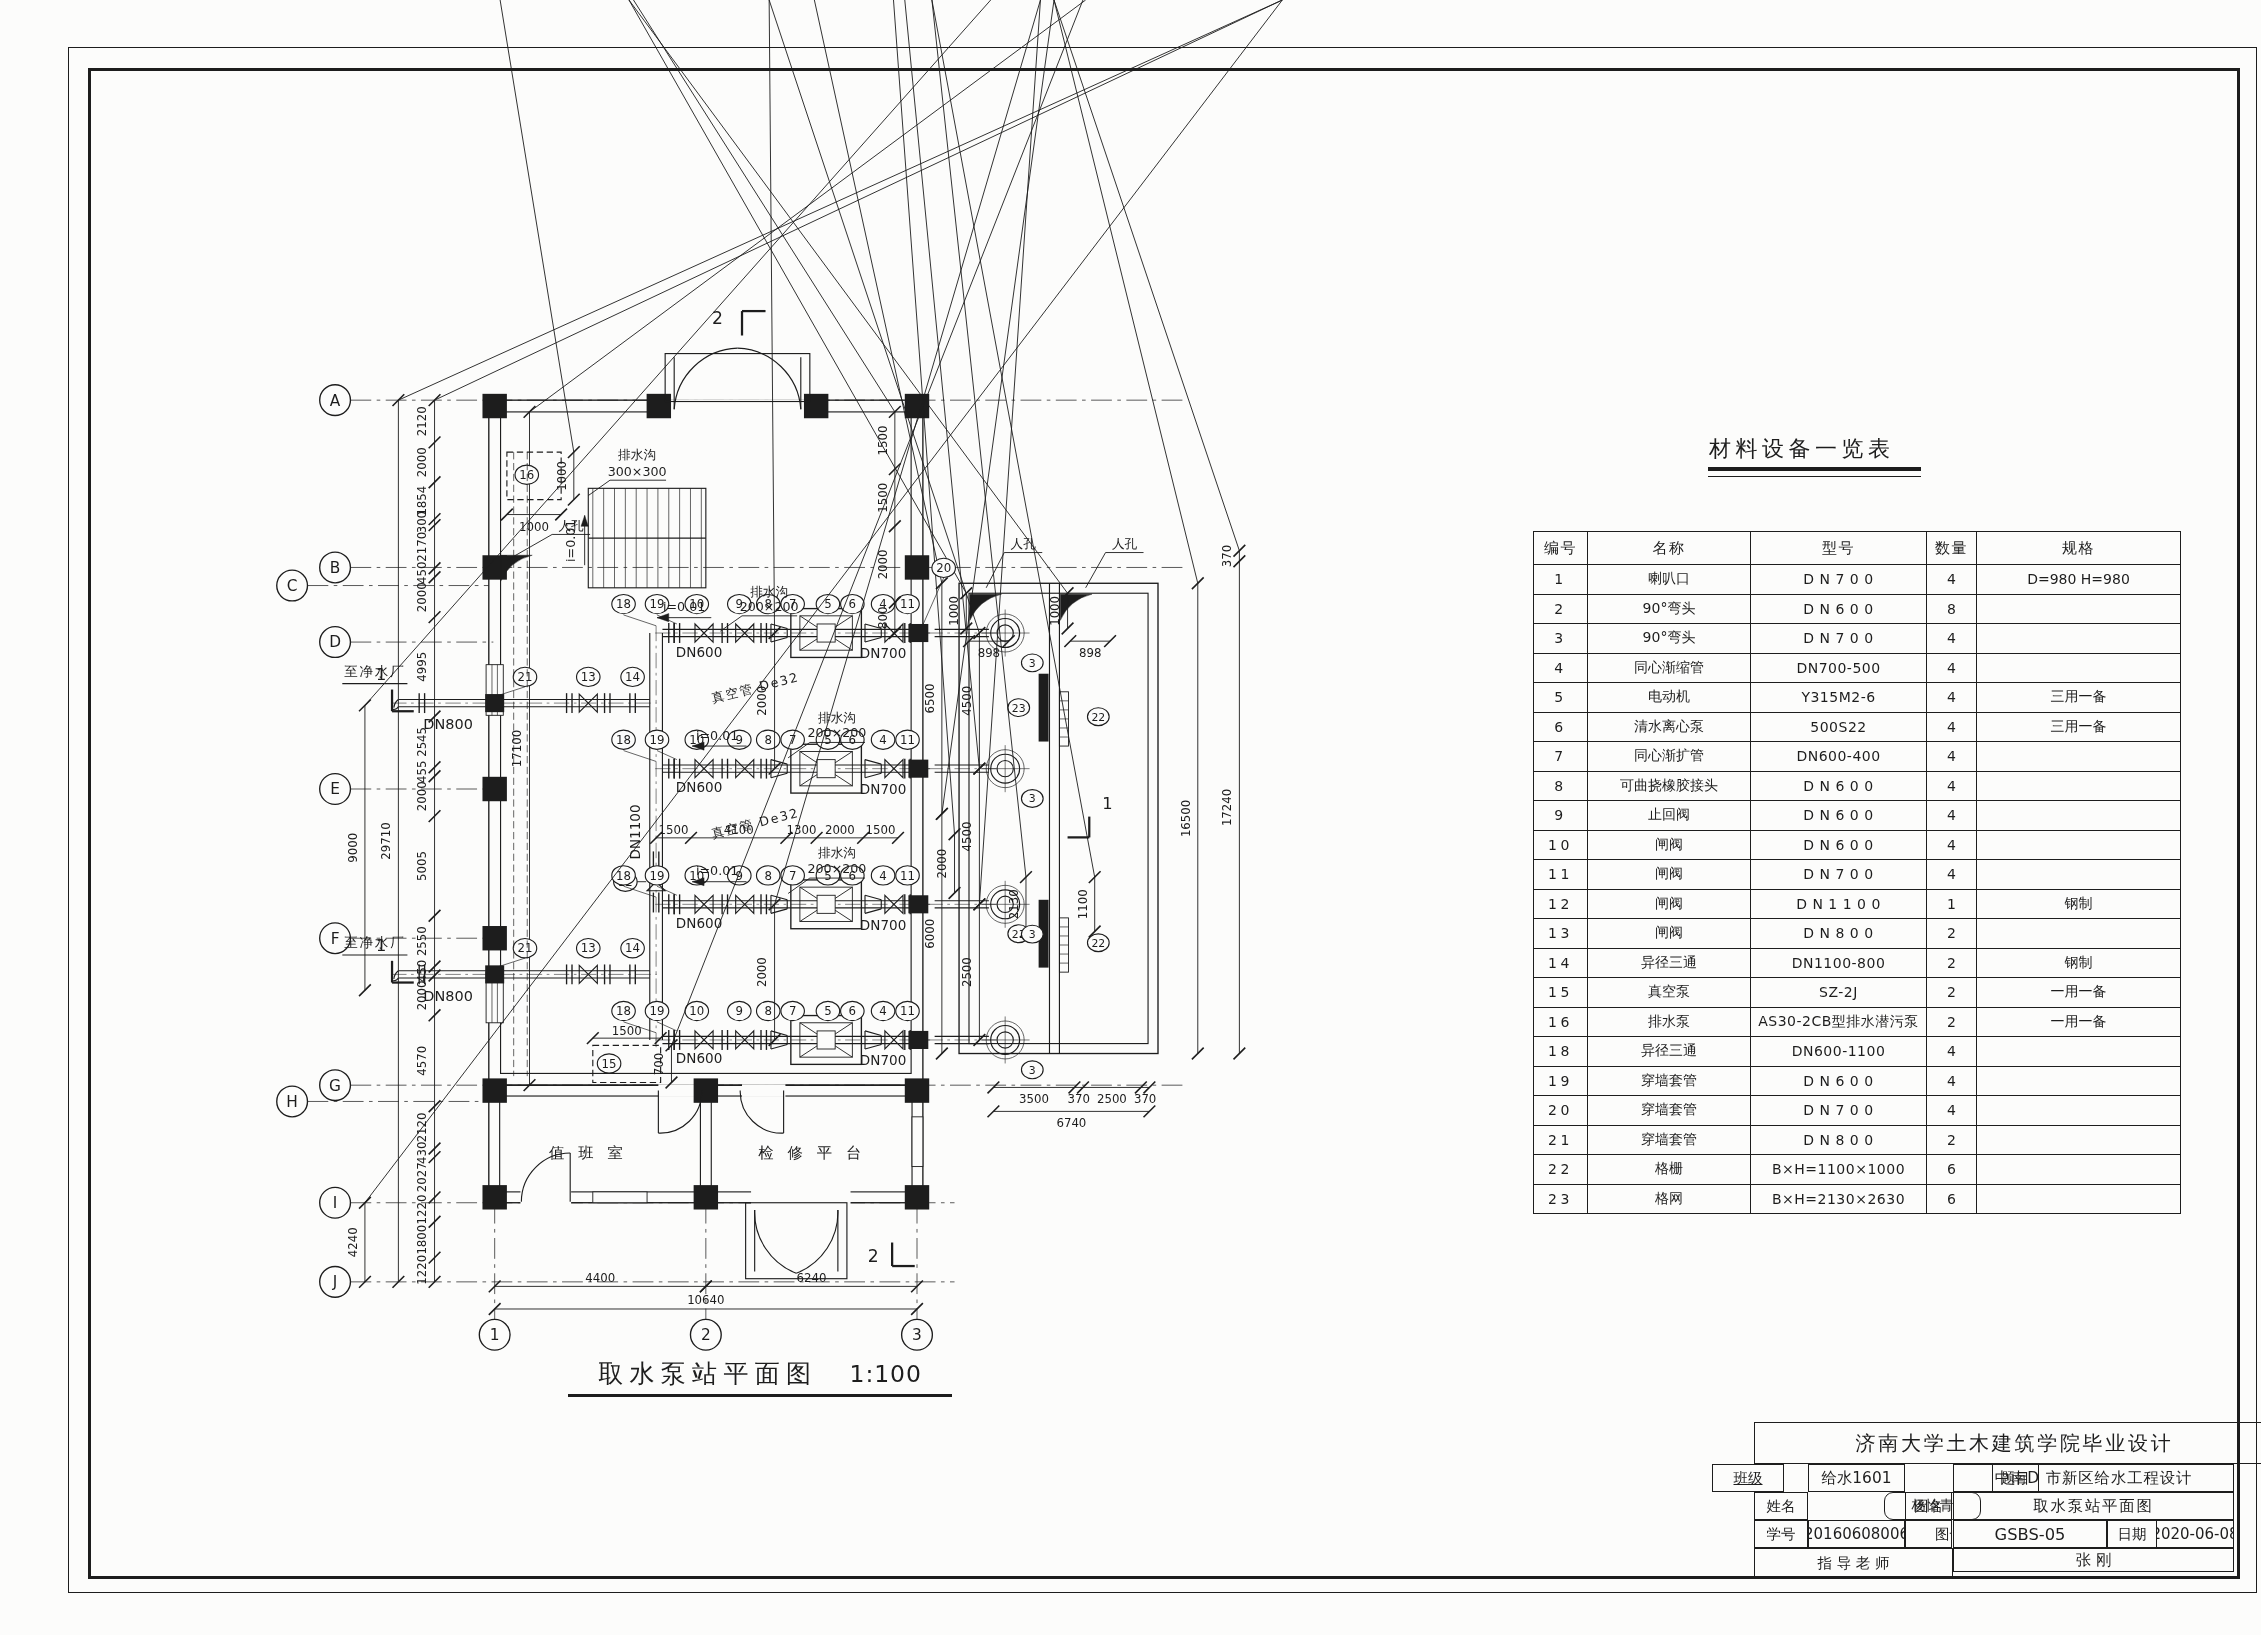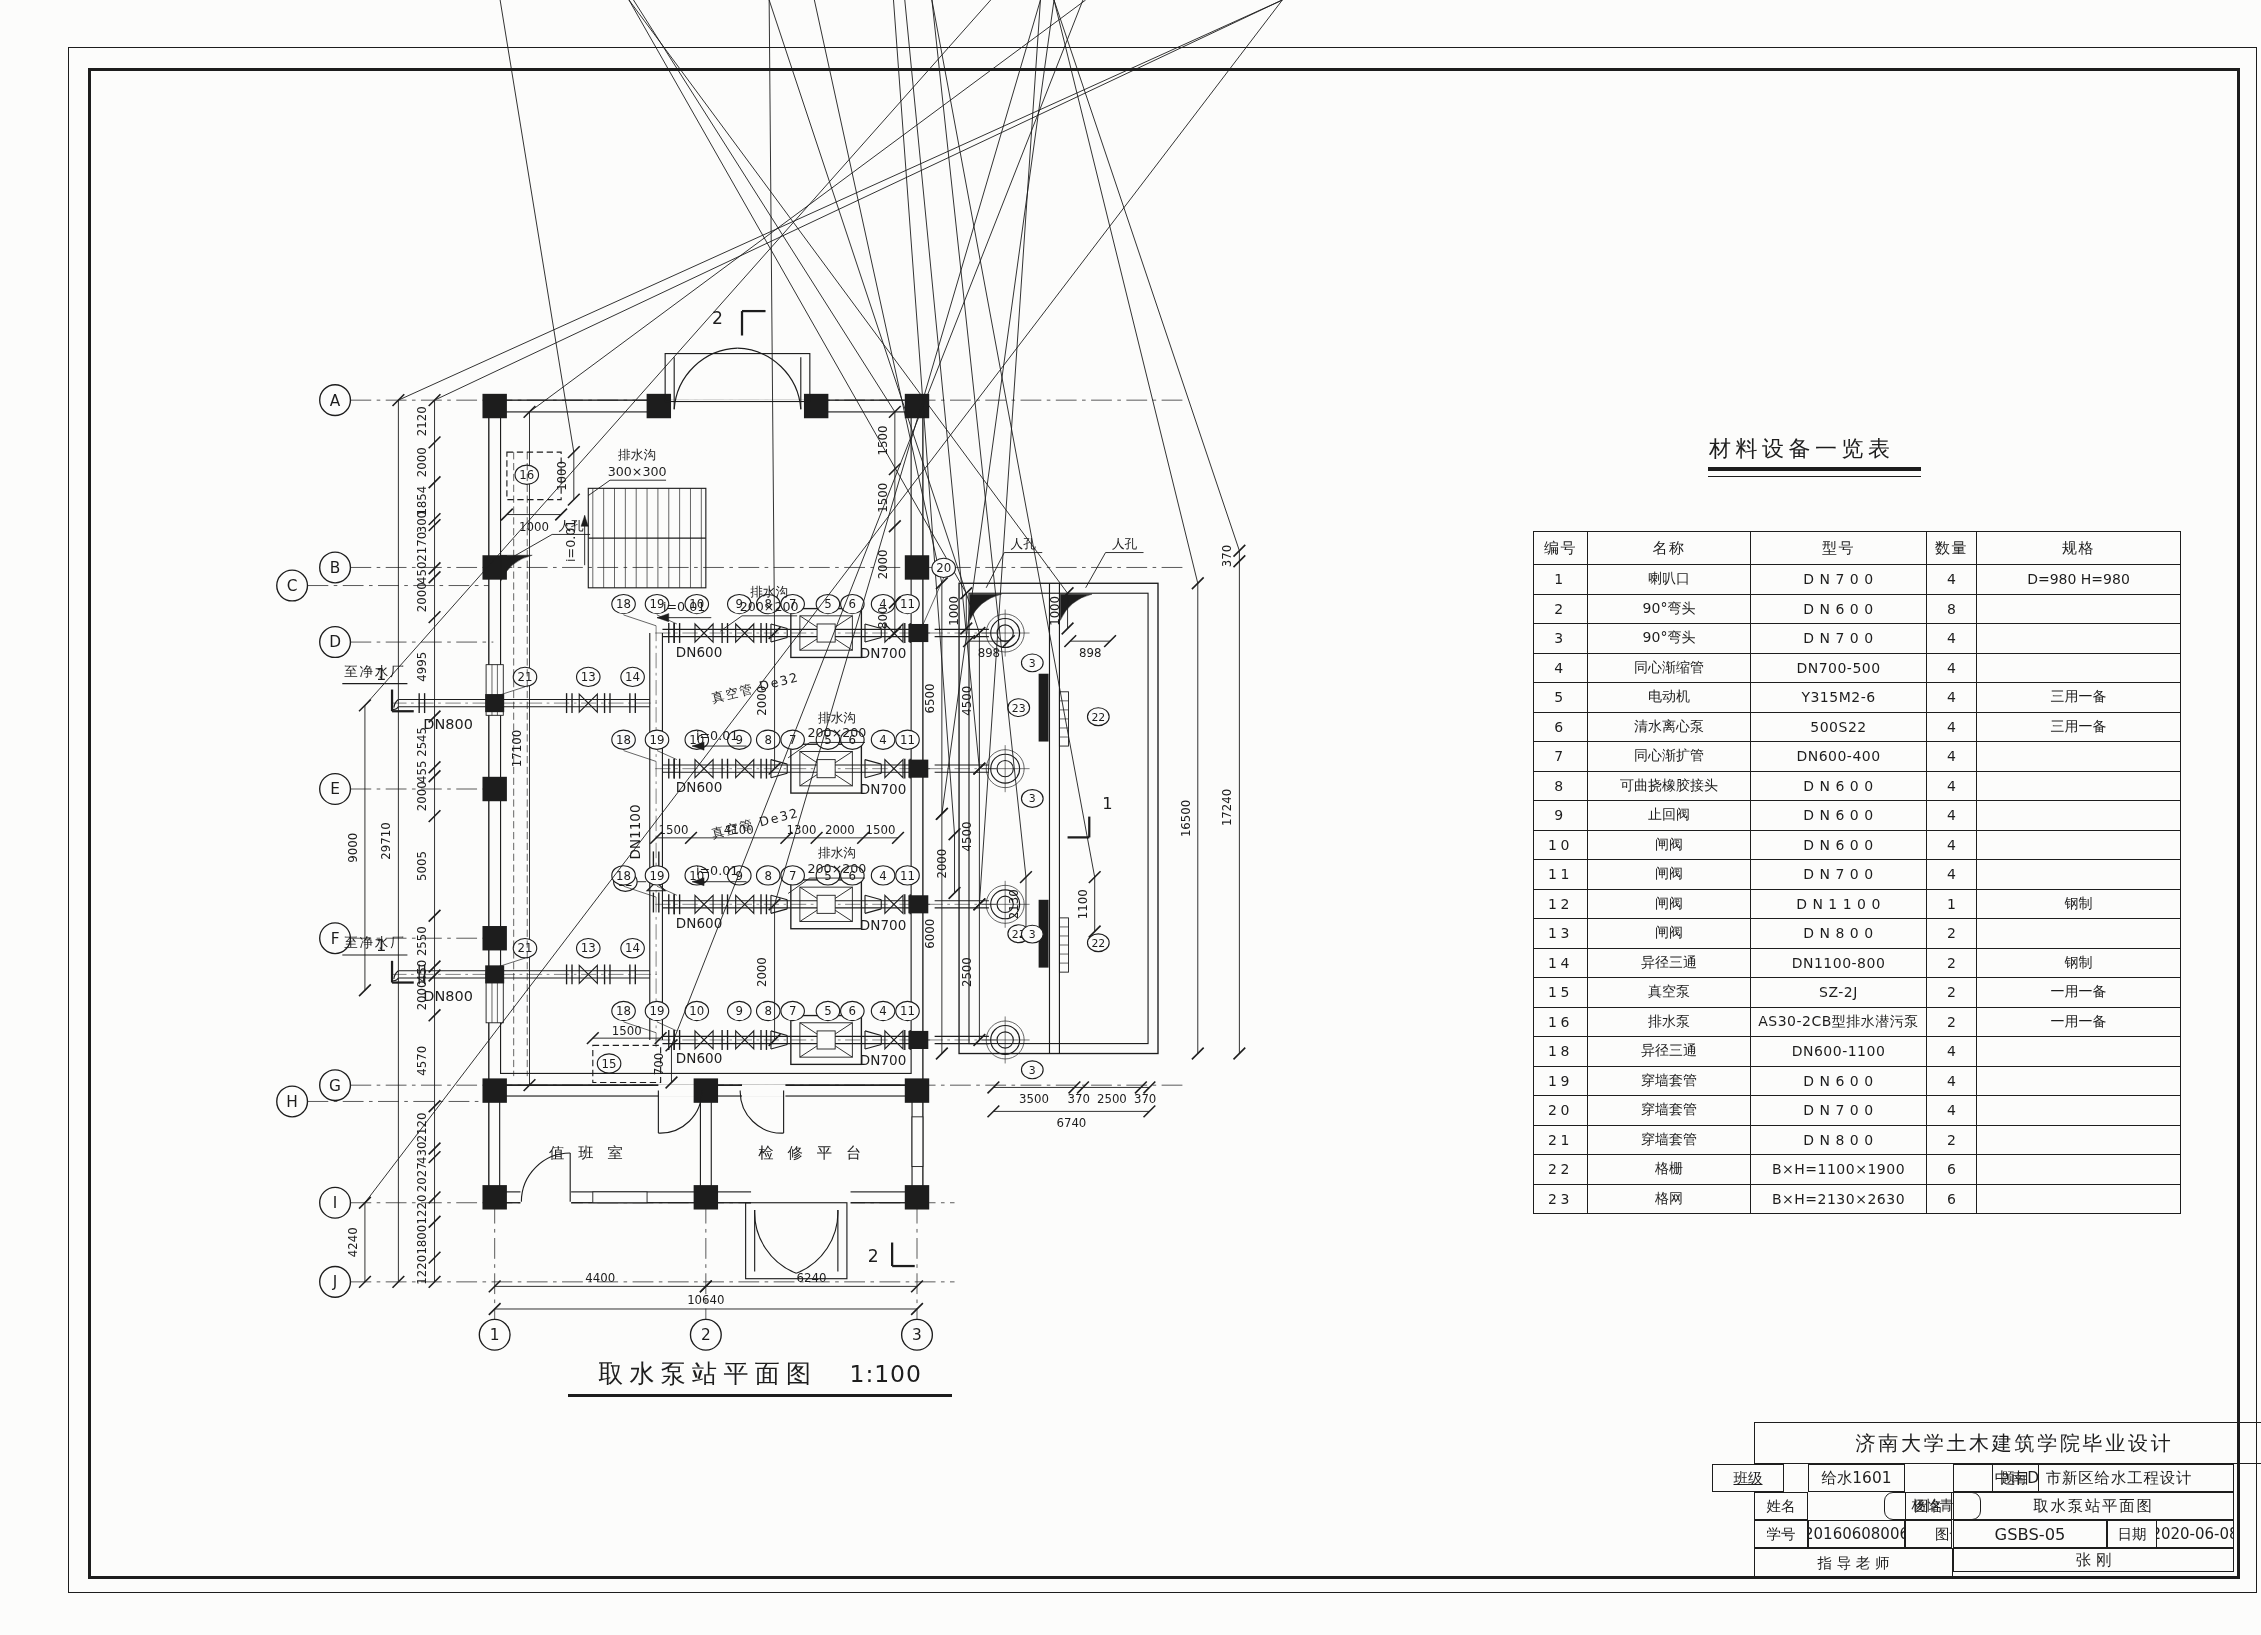--- a/index.html
+++ b/index.html
@@ -927,21 +927,21 @@
           <tr>
             <td class="num">21</td>
             <td class="">穿墙套管</td>
             <td class="model">D N 8 0 0</td>
             <td class="">2</td>
             <td class=""></td>
           </tr>
           <tr>
             <td class="num">22</td>
             <td class="">格栅</td>
-            <td class="model">B×H=1100×1900</td>
+            <td class="model">B×H=1100×1000</td>
             <td class="">6</td>
             <td class=""></td>
           </tr>
           <tr>
             <td class="num">23</td>
             <td class="">格网</td>
             <td class="model">B×H=2130×2630</td>
             <td class="">6</td>
             <td class=""></td>
           </tr>

